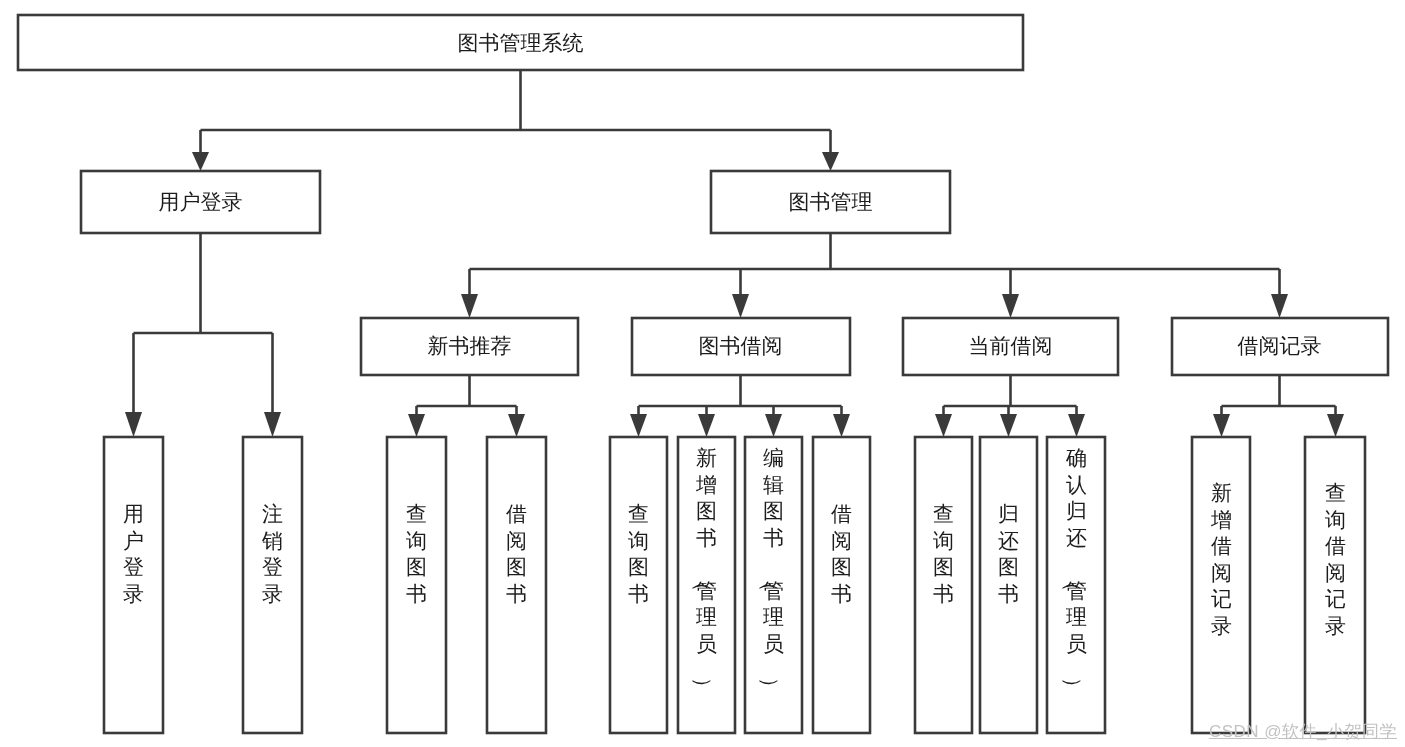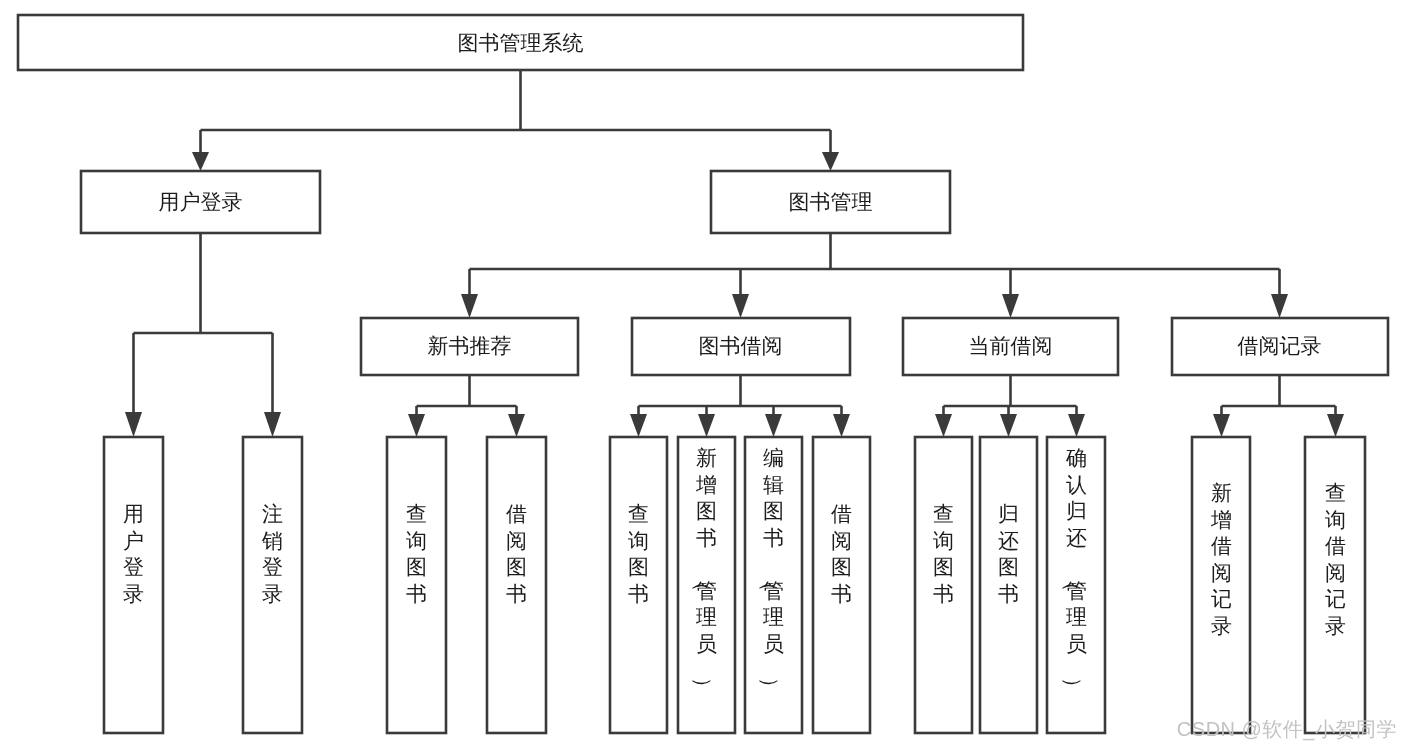--- a/index.html
+++ b/index.html
@@ -54,25 +54,26 @@
     font-family: "Liberation Sans", "DejaVu Sans", sans-serif;
     font-size: 21px;
     fill: #1c1c1c;
     text-anchor: middle;
   }
   .watermark {
     position: absolute;
     right: 8px;
     bottom: 4px;
     font-family: "Liberation Sans", "DejaVu Sans", sans-serif;
-    font-size: 20px;
+    font-size: 17px;
     color: #c2c2c2;
     letter-spacing: 0.5px;
     white-space: nowrap;
     user-select: none;
+    text-decoration: underline;
   }
 </style>
 </head>
 <body>
 
 <div id="diagram-root">
 
   <svg id="tree-svg" viewBox="0 0 1405 747">
 
     <g id="connectors-layer">

